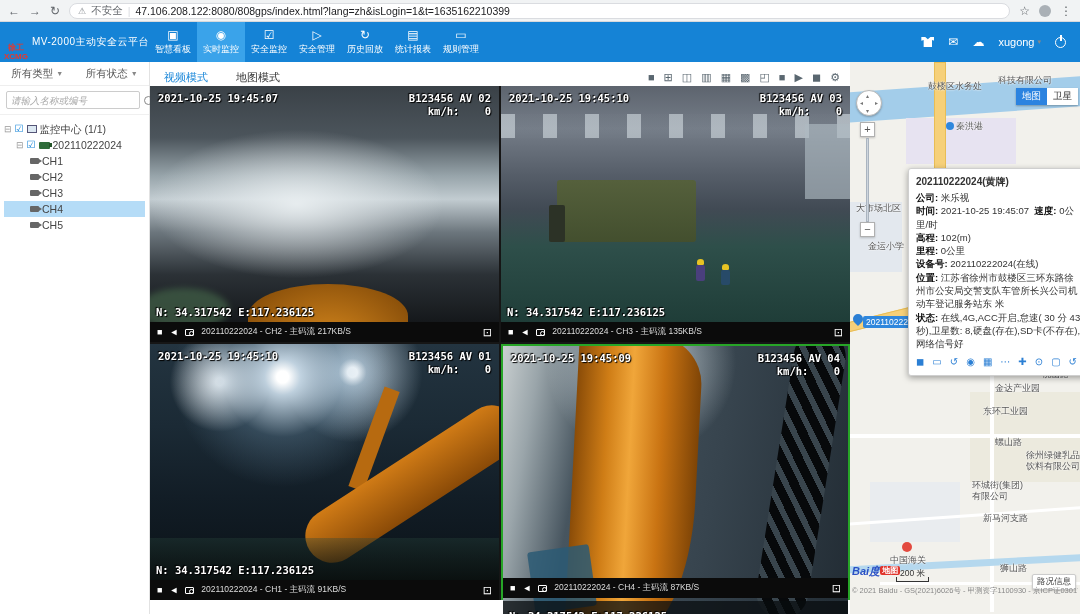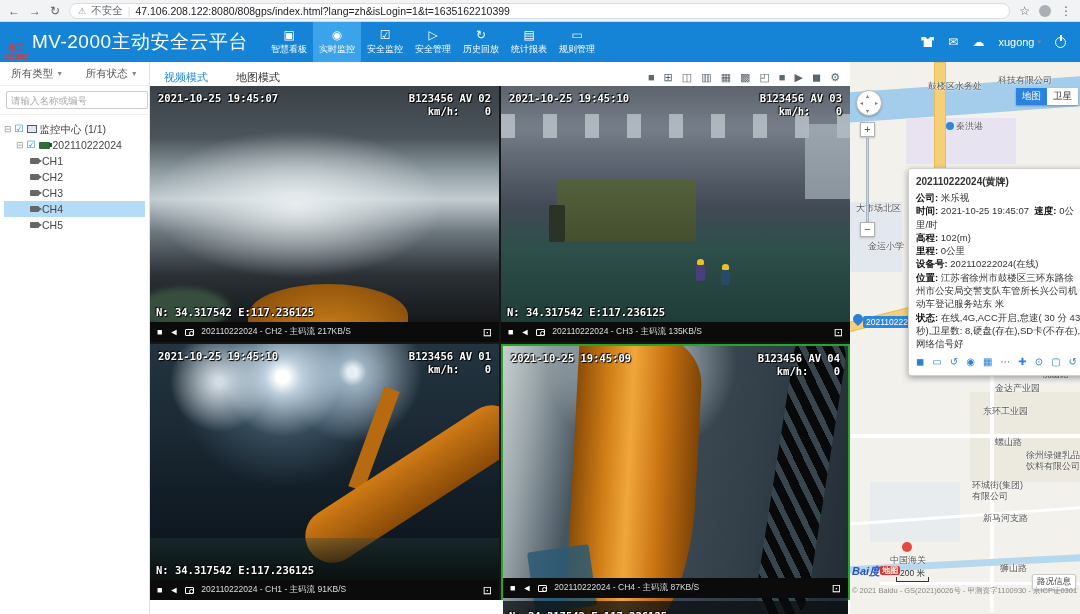--- a/index.html
+++ b/index.html
@@ -11,38 +11,38 @@
   #browser .bicon { font-size:12px; line-height:1; cursor:default; }
   #urlbox { flex:1; height:16px; background:#fff; border:1px solid #dadce0; border-radius:8px; display:flex; align-items:center; gap:5px; padding:0 8px; font-size:10.5px; color:#202124; overflow:hidden; white-space:nowrap; }
   #urlbox .warn { color:#80868b; font-size:9px; }
   #urlbox .sec { color:#5f6368; }
   #urlbox .sep { color:#dadce0; }
   #avatar { width:12px; height:12px; border-radius:50%; background:#aab0b6; }
 
   
   #header { position:absolute; left:0; top:22px; width:1080px; height:40px; background:#1583d6; display:flex; align-items:stretch; color:#fff; }
   #brand { width:32px; display:flex; flex-direction:column; justify-content:flex-end; align-items:center; color:#e8372c; font-weight:bold; font-size:8px; line-height:1.1; }
-  #apptitle { align-self:center; font-size:19px; letter-spacing:.5px; margin-right:17px; white-space:nowrap; }
+  #apptitle { align-self:center; font-size:10px; letter-spacing:.5px; margin-right:0; white-space:nowrap; }
   .nav-item { width:48px; display:flex; flex-direction:column; align-items:center; justify-content:center; gap:2px; font-size:9px; cursor:pointer; }
   .nav-item .nicon { font-size:12px; line-height:1; }
   .nav-item.active { background:#3aa3ea; }
   #hdr-right { margin-left:auto; display:flex; align-items:center; gap:14px; padding-right:14px; font-size:11px; }
   #hdr-right .hicon { font-size:12px; line-height:1; cursor:pointer; }
   #user { display:flex; align-items:center; gap:3px; cursor:pointer; }
   #power { width:11px; height:11px; border:1.5px solid #fff; border-radius:50%; position:relative; cursor:pointer; }
   #power::after { content:""; position:absolute; left:4px; top:-3px; width:1.5px; height:6px; background:#fff; }
   #shirt { width:13px; height:10px; background:#fff; clip-path:polygon(0 0,30% 0,50% 22%,70% 0,100% 0,100% 38%,82% 30%,82% 100%,18% 100%,18% 30%,0 38%); cursor:pointer; }
 
   
   #sidebar { position:absolute; left:0; top:62px; width:150px; height:552px; background:#fff; border-right:1px solid #e2e2e2; font-size:10.5px; color:#444; }
   #filters { display:flex; height:24px; border-bottom:1px solid #eee; align-items:center; }
   .filter { flex:1; display:flex; align-items:center; justify-content:center; gap:3px; cursor:pointer; color:#555; }
   .caret { font-size:7px; color:#888; }
   #searchrow { display:flex; align-items:center; gap:4px; padding:5px 6px; border-bottom:1px solid #f0f0f0; }
-  #searchinput { flex:1; height:18px; border:1px solid #ccc; border-radius:2px; font-size:9.5px; padding:0 4px; color:#333; font-family:"Liberation Sans",sans-serif; }
+  #searchinput { flex:1; height:18px; border:1px solid #ccc; border-radius:2px; font-size:9.5px; padding:0 4px; color:#333; font-family:"Liberation Sans",sans-serif;font-style:italic; }
   #searchinput::placeholder { color:#aaa; }
   .mag { width:9px; height:9px; border:1.5px solid #888; border-radius:50%; position:relative; cursor:pointer; flex:none; }
   .mag::after { content:""; position:absolute; left:7px; top:7px; width:4px; height:1.5px; background:#888; transform:rotate(45deg); }
   .gear { color:#888; font-size:11px; cursor:pointer; }
   #tree { padding:6px 4px; line-height:16px; white-space:nowrap; }
   .trow { display:flex; align-items:center; gap:3px; height:16px; cursor:pointer; }
   .trow .box { color:#999; font-size:9px; }
   .trow .chk { color:#1a87d9; font-size:10px; }
   .mon-ic { width:10px; height:8px; border:1px solid #557; background:#dce8f2; flex:none; }
   .truck-ic { width:11px; height:7px; background:#2f6d3a; border-radius:1px; position:relative; flex:none; }

